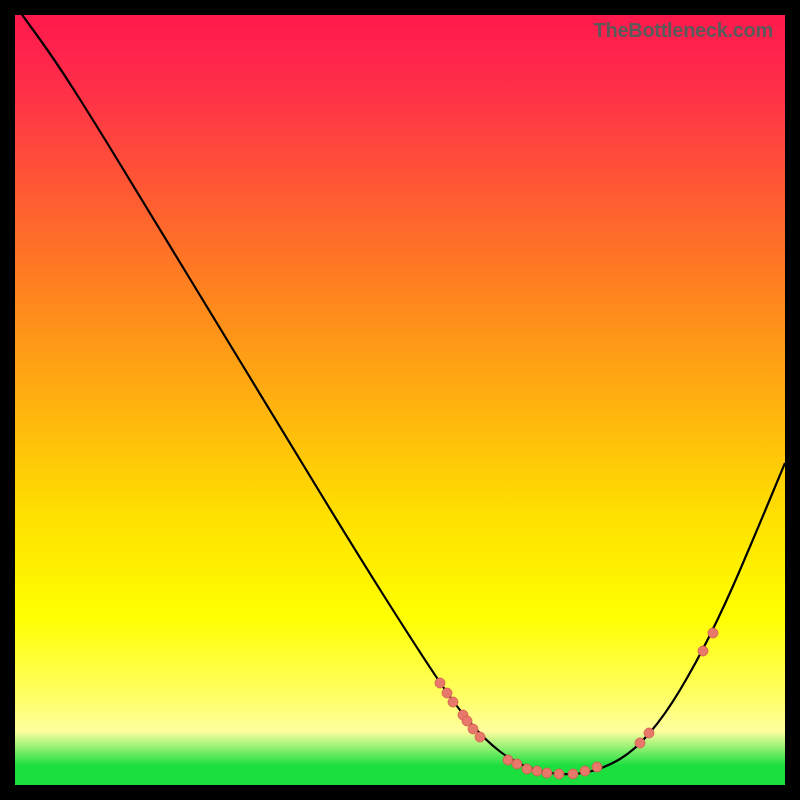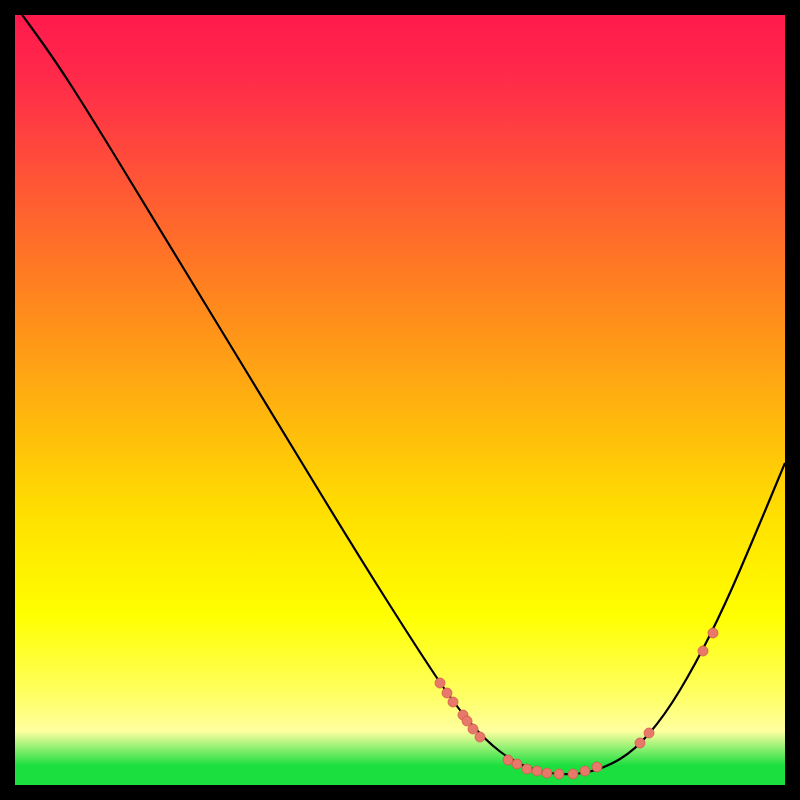--- a/index.html
+++ b/index.html
@@ -48,20 +48,21 @@
     top: 0;
     width: 770px;
     height: 770px;
   }
 </style>
 </head>
 <body>
 
 <div class="chart-container">
   <div class="plot-area">
+    <div class="watermark">TheBottleneck.com</div>
     <svg class="curve" viewBox="0 0 770 770" preserveAspectRatio="none">
       <path id="curve-path" fill="none" stroke-width="2.2" d="M 0 -10 Q 0 -10 20 17.5 Q 40 45 60 76.5 Q 80 108 105 149 Q 130 190 165 247.5 Q 200 305 235 362.5 Q 270 420 305 477.5 Q 340 535 370 582.5 Q 400 630 420 660 Q 440 690 455 707.5 Q 470 725 485 736.5 Q 500 748 515 753 Q 530 758 545 759 Q 560 760 575 756.5 Q 590 753 605 744 Q 620 735 635 717.5 Q 650 700 665 675 Q 680 650 695 620 Q 710 590 725 555 Q 740 520 755 484 T 770 448" stroke="#000000"></path>
       <g id="markers-group">
           <circle cx="425" cy="668" r="5" fill="#e8786a" stroke="#d05a4c" stroke-width="0.8"></circle>
           <circle cx="432" cy="678" r="5" fill="#e8786a" stroke="#d05a4c" stroke-width="0.8"></circle>
           <circle cx="438" cy="687" r="5" fill="#e8786a" stroke="#d05a4c" stroke-width="0.8"></circle>
           <circle cx="448" cy="700" r="5" fill="#e8786a" stroke="#d05a4c" stroke-width="0.8"></circle>
           <circle cx="452" cy="706" r="5" fill="#e8786a" stroke="#d05a4c" stroke-width="0.8"></circle>
           <circle cx="458" cy="714" r="5" fill="#e8786a" stroke="#d05a4c" stroke-width="0.8"></circle>
           <circle cx="465" cy="722" r="5" fill="#e8786a" stroke="#d05a4c" stroke-width="0.8"></circle>

